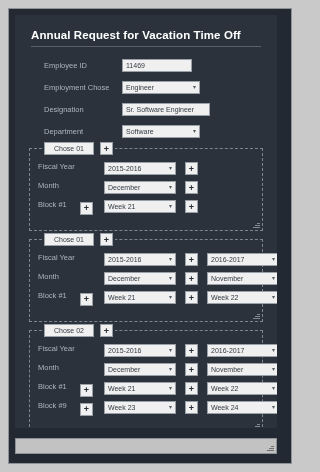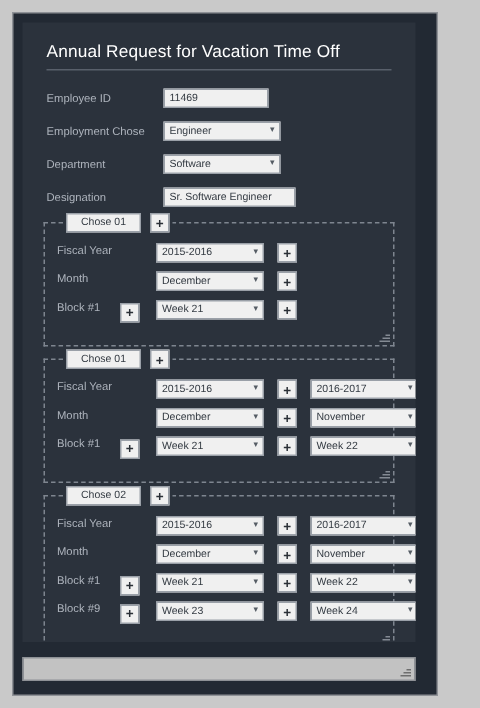--- a/index.html
+++ b/index.html
@@ -32,39 +32,40 @@
     background: #2b323c;
     box-sizing: border-box;
     overflow: hidden;
   }
 
   
   .card-title {
     margin: 14px 16px 0 16px;
     color: #ffffff;
     font-size: 11.5px;
-    font-weight: normal;
+    font-weight: bold;
     letter-spacing: 0.1px;
     white-space: nowrap;
   }
   .title-rule {
     margin: 5px 16px 0 16px;
     height: 1px;
     background: #59606b;
   }
 
   
   .top-form {
     margin: 9px 16px 0 16px;
   }
   .frow {
     display: flex;
     align-items: center;
     height: 18px;
     margin-bottom: 4px;
+    margin-left: 13px;
   }
   .flabel {
     width: 78px;
     flex: 0 0 78px;
     color: #aeb4bd;
     font-size: 7.5px;
     white-space: nowrap;
   }
   .ctrl {
     background: #f0f0f0;
@@ -208,30 +209,30 @@
           </div>
         </div>
         <div class="frow">
           <div class="flabel">Employment Chose</div>
           <div class="ctrl w-sel">
             <span>Engineer</span>
             <span class="caret">▾</span>
           </div>
         </div>
         <div class="frow">
+          <div class="flabel">Designation</div>
+          <div class="ctrl w-desig">
+            <span>Sr. Software Engineer</span>
+          </div>
+        </div>
+        <div class="frow">
           <div class="flabel">Department</div>
           <div class="ctrl w-sel">
             <span>Software</span>
             <span class="caret">▾</span>
-          </div>
-        </div>
-        <div class="frow">
-          <div class="flabel">Designation</div>
-          <div class="ctrl w-desig">
-            <span>Sr. Software Engineer</span>
           </div>
         </div>
       </div>
 
     <div id="groups-host">
         <div class="group">
           <div class="group-legend">
             <div class="legend-box">Chose 01</div>
             <div class="plus legend-plus">+</div>
           </div>

